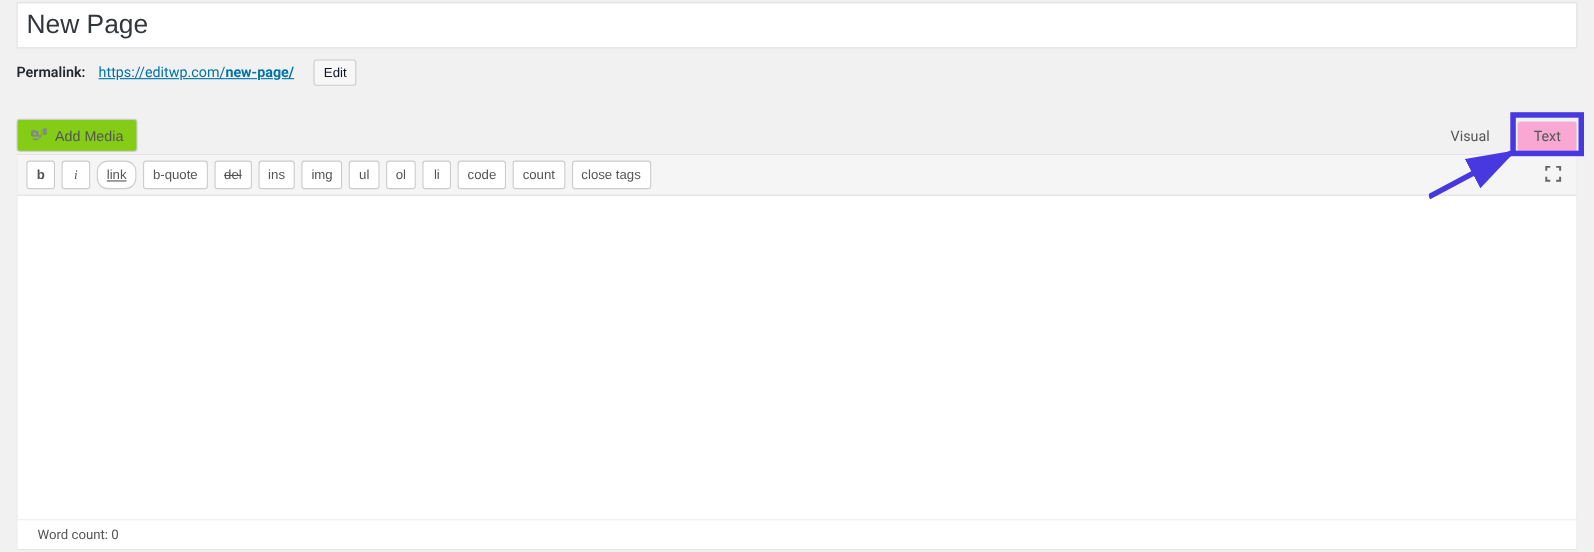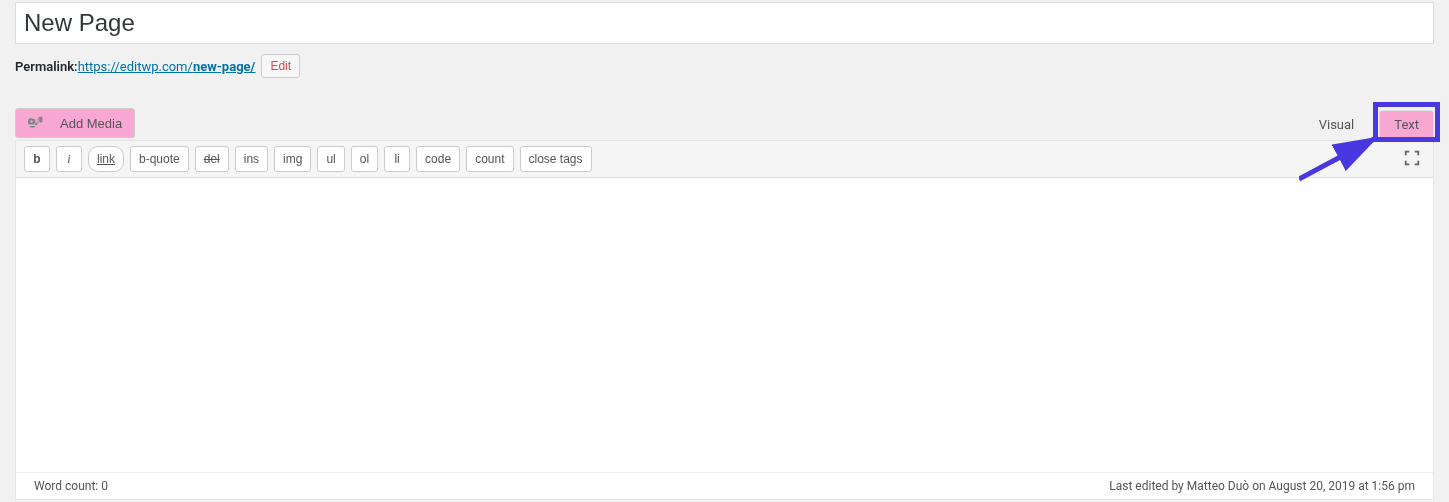--- a/index.html
+++ b/index.html
@@ -24,51 +24,51 @@
     background: #fff;
     color: #32373c;
     outline: none;
   }
   .permalink-row {
     margin-top: 10px;
     font-size: 13px;
     color: #555;
     display: flex;
     align-items: center;
-    gap: 0;
+    gap: 12px;
   }
   .permalink-row strong { color: #23282d; font-weight: 600; }
   .permalink-row a { color: #0073aa; text-decoration: underline; }
   .permalink-row a .slug { font-weight: 700; }
   .edit-btn {
     margin-left: 6px;
     font-size: 12px;
     padding: 0 8px;
     height: 24px;
     border: 1px solid #ccc;
     border-radius: 3px;
     background: #f7f7f7;
-    color: #ef4444;
+    color: #0f172a;
     cursor: pointer;
   }
   .media-row {
     margin-top: 30px;
     display: flex;
     justify-content: space-between;
     align-items: flex-end;
   }
   .add-media-btn {
     display: inline-flex;
     align-items: center;
-    gap: 16px;
+    gap: 6px;
     height: 30px;
     padding: 0 12px;
     border: 1px solid #ccc;
     border-radius: 3px;
-    background: #f9a8d4;
+    background: #84cc16;
     color: #555;
     font-size: 13px;
     cursor: pointer;
   }
   .add-media-btn svg { width: 16px; height: 16px; fill: #82878c; }
   .editor-tabs {
     display: flex;
     align-items: flex-start;
   }
   .editor-tab {
@@ -207,21 +207,20 @@
             <path d="M2 2h5v2H4v3H2V2zm11 0h5v5h-2V4h-3V2zM2 13h2v3h3v2H2v-5zm14 0h2v5h-5v-2h3v-3z"></path>
           </svg>
       </span>
     </button>
   </div>
   <textarea class="content-area" style=""></textarea>
   <div class="status-bar">
     <div>
       <span>Word count:</span> <span>0</span>
     </div>
-    <div>Last edited by Matteo Duò on August 20, 2019 at 1:56 pm</div>
   </div>
 </div>
 
 <div class="highlight-box" id="hl-box" style="left: 1373.27px; top: 102px; width: 66.7344px; height: 40px;"></div>
 <svg class="arrow" id="hl-arrow" width="90" height="50" style="left: 1299.27px; top: 134px;">
   <defs>
     <marker id="ah" markerWidth="10" markerHeight="10" refX="8" refY="3" orient="auto">
       <path d="M0,0 L0,6 L9,3 z" fill="#4838e0"></path>
     </marker>
   </defs>

